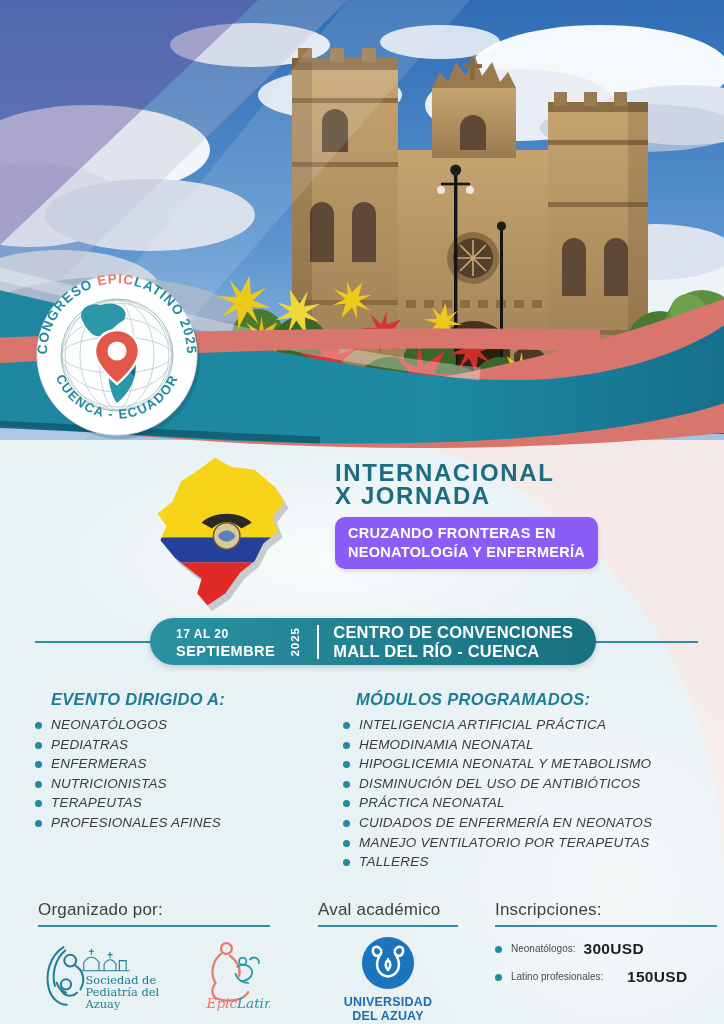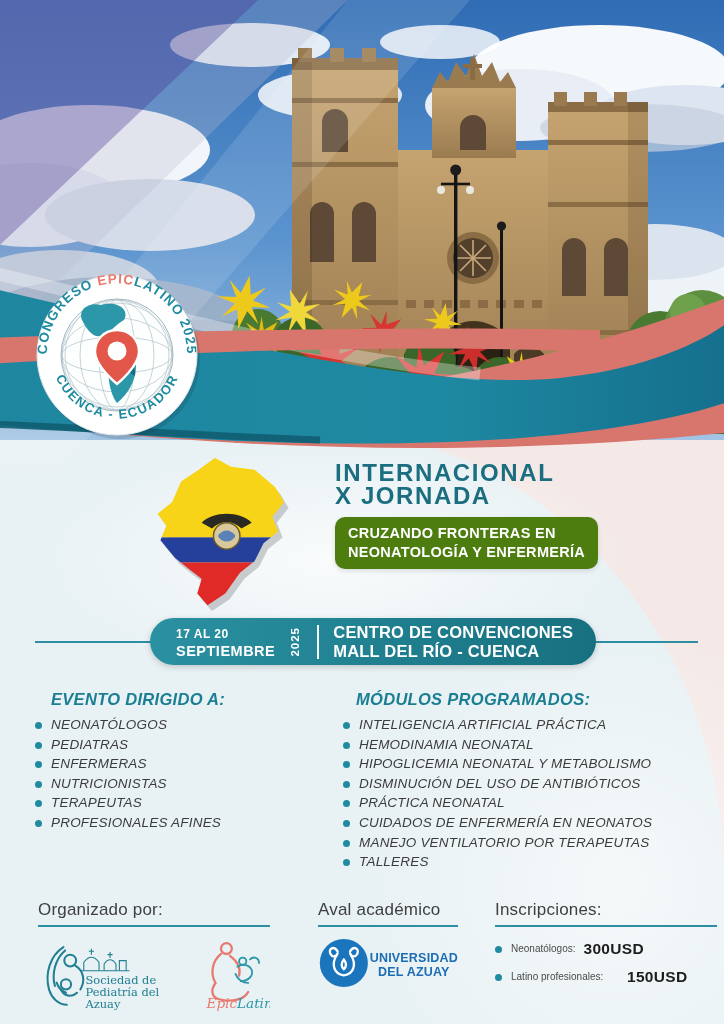--- a/index.html
+++ b/index.html
@@ -18,21 +18,21 @@
   .photo{position:absolute;left:0;top:0;width:724px;height:470px;z-index:3;}
   .badge{position:absolute;left:22px;top:258px;width:190px;height:190px;z-index:5;}
 
   .content{position:absolute;left:0;top:0;width:724px;height:1024px;z-index:4;}
   .map{position:absolute;left:148px;top:452px;width:178px;height:162px;}
 
   .titleblock{position:absolute;left:335px;top:462px;width:300px;}
   .titleblock h1{margin:0;font-size:24px;line-height:22.5px;font-weight:bold;letter-spacing:1.6px;
       color:#1b6e80;}
   .titleblock .coral{color:#e8796d;}
-  .subbox{margin-top:10px;display:inline-block;background:#4d7c0f;border-radius:10px;
+  .subbox{margin-top:10px;display:inline-block;background:#8b5cf6;border-radius:10px;
       padding:7px 13px;box-shadow:0 2px 5px rgba(0,0,0,.12);}
   .subbox div{color:#ffffff;font-weight:bold;font-size:14.5px;line-height:19px;letter-spacing:.3px;}
 
   .dateline{position:absolute;height:2px;background:#2e8fa3;top:641px;}
   .dl-left{left:35px;width:118px;}
   .dl-right{left:594px;width:104px;}
   .datepill{position:absolute;left:150px;top:618px;width:446px;height:47px;border-radius:24px;
       background:linear-gradient(90deg,#2a91a2,#17707f);display:flex;align-items:center;
       box-shadow:0 2px 6px rgba(0,0,0,.18);color:#fff;}
   .dp-date{margin-left:26px;text-align:left;}
@@ -53,21 +53,21 @@
   .dot{flex:0 0 auto;width:7px;height:7px;border-radius:50%;background:#1f8ba0;margin:4px 9px 0 0;}
   .litxt{font-size:13.5px;color:#3c3c3c;letter-spacing:.2px;line-height:14px;}
 
   .fcol{position:absolute;top:900px;}
   .fcol h3{margin:0;font-size:17px;font-weight:normal;color:#3f3f3f;letter-spacing:.2px;}
   .frule{height:2px;background:#2e8fa3;margin-top:5px;}
   .f-org{left:38px;width:232px;}
   .f-aval{left:318px;width:140px;}
   .f-insc{left:495px;width:222px;}
   .logorow{display:flex;align-items:flex-end;gap:10px;margin-top:8px;}
-  .uda{display:flex;align-items:center;margin-top:8px;}
+  .uda{display:flex;flex-direction:column;align-items:center;margin-top:8px;}
   .uda-name{margin-top:4px;text-align:center;font-weight:bold;color:#1b6db5;font-size:12.5px;line-height:14px;letter-spacing:.2px;}
   .insc-items{margin-top:13px;}
   .insc-item{display:flex;align-items:flex-start;margin-bottom:10px;}
   .insc-item .dot{margin-top:6px;}
   .insc-body{display:flex;align-items:flex-end;}
   .insc-label{font-size:10px;color:#4a4a4a;line-height:18px;}
   .insc-label.narrow{display:inline-block;width:108px;}
   .price{font-size:15.5px;font-weight:bold;color:#1d1d1d;margin-left:8px;letter-spacing:.3px;}
 </style>
 </head>

